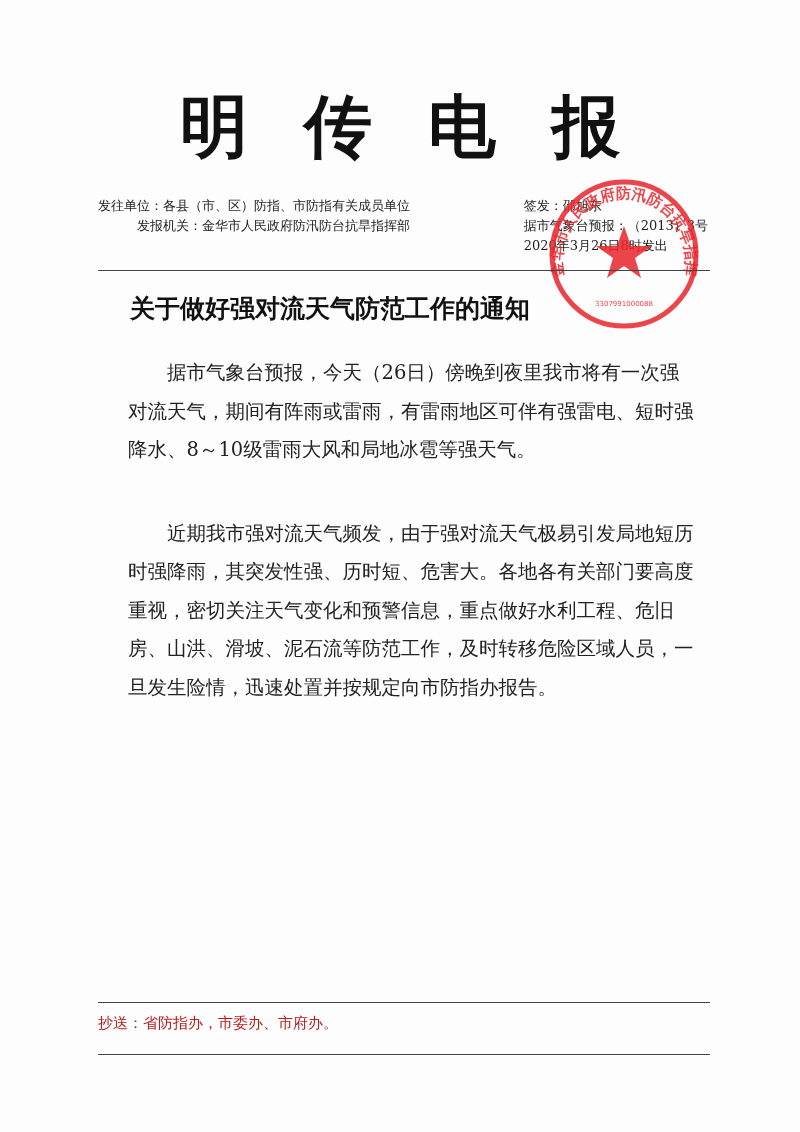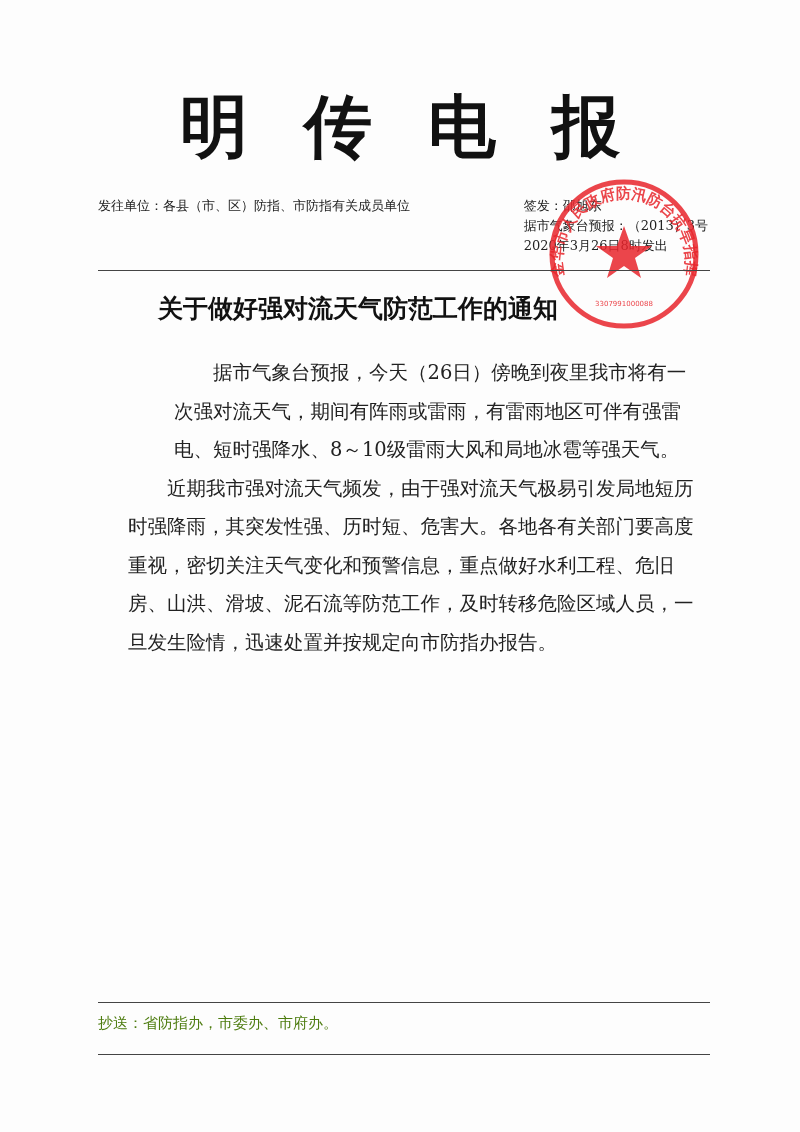--- a/index.html
+++ b/index.html
@@ -5,34 +5,37 @@
   html, body { margin:0; padding:0; }
   body { width:800px; height:1132px; background:#fdfdfd; position:relative; overflow:hidden;
          font-family:"DejaVu Serif","Liberation Serif",serif; color:#1a1a1a; }
   .title { position:absolute; left:0; width:800px; top:82px; text-align:center;
            font-size:68px; font-weight:bold; letter-spacing:56px; text-indent:56px; color:#111; }
   .meta { position:absolute; font-size:13px; line-height:20px; color:#222; }
   .meta-left { left:98px; top:196px;text-align:right; }
   .meta-right { right:92px; top:196px; text-align:left; }
   .hr { position:absolute; left:98px; width:612px; height:1px; background:#444; }
   .notice-title { position:absolute; left:0; width:660px; top:292px; text-align:center;
-                  font-size:25px; font-weight:bold; color:#111;padding-left:28px; }
+                  font-size:25px; font-weight:bold; color:#111; }
   .body { position:absolute; left:128px; width:570px; top:354px; font-size:19.5px; line-height:38.5px; color:#222; }
   .body p { margin:0; text-indent:0; }
-  .cc { position:absolute; left:98px; top:1014px; font-size:15px; color:#4d7c0f; }
+  .cc { position:absolute; left:98px; top:1014px; font-size:15px; color:#b91c1c; }
   .seal { position:absolute; left:534px; top:166px; width:180px; height:170px; }
 </style>
 </head>
 <body>
 
 <div class="title">明传电报</div>
 
 <div class="meta meta-left">
   <div>
     <span>发往单位：</span><span>各县（市、区）防指、市防指有关成员单位</span>
+  </div>
+  <div>
+    <span>发报机关：</span><span>金华市人民政府防汛防台抗旱指挥部</span>
   </div>
 </div>
 
 <div class="meta meta-right">
   <div>
     <span>签发：</span><span>邵旭东</span>
   </div>
   <div>
     <span>据市气象台预报：</span><span>（2013）3号</span>
   </div>
@@ -49,22 +52,22 @@
   </text>
   <polygon points="90,60 97,80 118,80 101,92 107,112 90,100 73,112 79,92 62,80 83,80" fill="#e8252b" opacity="0.85"></polygon>
   <text x="90" y="140" font-size="7" fill="#e8252b" text-anchor="middle" opacity="0.85" font-family="'DejaVu Sans',sans-serif">3307991000088</text>
 </svg>
 
 <div class="hr" style="top:270px;"></div>
 
 <div class="notice-title">关于做好强对流天气防范工作的通知</div>
 
 <div class="body">
-  <p style="text-indent:2em;margin-left:46px;">据市气象台预报，今天（26日）傍晚到夜里我市将有一次强对流天气，期间有阵雨或雷雨，有雷雨地区可伴有强雷电、短时强降水、8～10级雷雨大风和局地冰雹等强天气。</p>
-  <p style="text-indent:2em;">近期我市强对流天气频发，由于强对流天气极易引发局地短历时强降雨，其突发性强、历时短、危害大。各地各有关部门要高度重视，密切关注天气变化和预警信息，重点做好水利工程、危旧房、山洪、滑坡、泥石流等防范工作，及时转移危险区域人员，一旦发生险情，迅速处置并按规定向市防指办报告。</p>
+  <p style="text-indent:2em;">据市气象台预报，今天（26日）傍晚到夜里我市将有一次强对流天气，期间有阵雨或雷雨，有雷雨地区可伴有强雷电、短时强降水、8～10级雷雨大风和局地冰雹等强天气。</p>
+  <p style="text-indent:2em;margin-top:45px;">近期我市强对流天气频发，由于强对流天气极易引发局地短历时强降雨，其突发性强、历时短、危害大。各地各有关部门要高度重视，密切关注天气变化和预警信息，重点做好水利工程、危旧房、山洪、滑坡、泥石流等防范工作，及时转移危险区域人员，一旦发生险情，迅速处置并按规定向市防指办报告。</p>
 </div>
 
 <div class="hr" style="top:1002px;"></div>
 
 <div class="cc">
   <span>抄送：</span><span>省防指办，市委办、市府办。</span>
 </div>
 
 <div class="hr" style="top:1054px;"></div>
 

